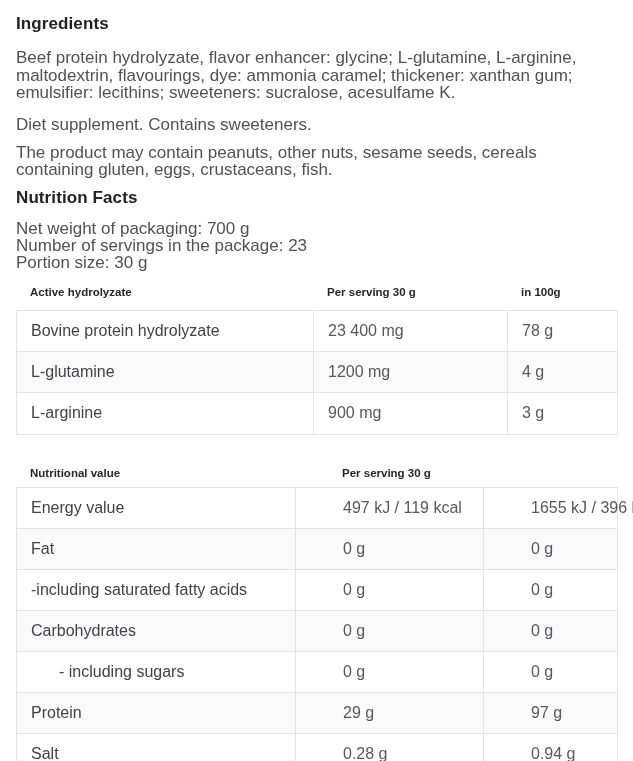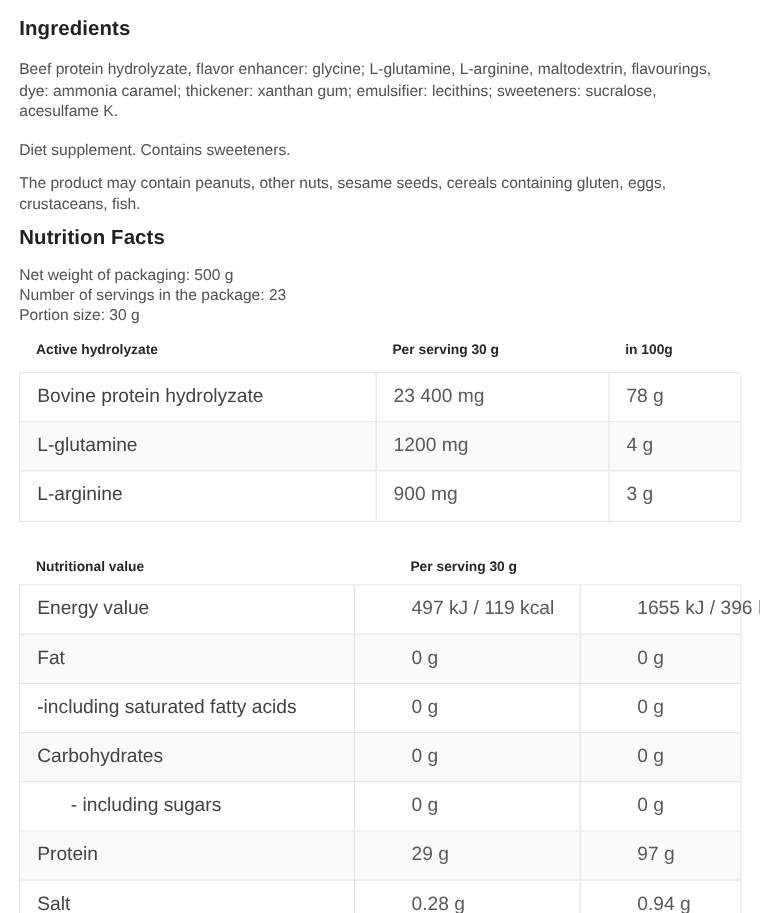--- a/index.html
+++ b/index.html
@@ -17,21 +17,21 @@
     font-size: 17px;
     line-height: 21px;
     font-weight: 700;
     color: #222226;
     letter-spacing: 0.1px;
     margin: 0;
   }
   #ingredients-title { margin-bottom: 15px; }
   #nutrition-title   { margin-bottom: 12px; }
 
-  p { margin: 0; font-size: 13px; }
+  p { margin: 0; font-size: 17px; }
   .composition { line-height: 17.5px; margin-bottom: 14px; max-width: 602px; }
   .supplement  { line-height: 17px;  margin-bottom: 11px; }
   .allergens   { line-height: 17px;  margin-bottom: 9px; }
 
   .meta { margin-top: 0; }
   .meta p { line-height: 17px; }
   .meta { margin-bottom: 13px; }
 
   .thead {
     display: grid;
@@ -86,21 +86,21 @@
 
   <p class="composition">Beef protein hydrolyzate, flavor enhancer: glycine; L-glutamine, L-arginine, maltodextrin, flavourings, dye: ammonia caramel; thickener: xanthan gum; emulsifier: lecithins; sweeteners: sucralose, acesulfame K.</p>
 
   <p class="supplement">Diet supplement. Contains sweeteners.</p>
 
   <p class="allergens">The product may contain peanuts, other nuts, sesame seeds, cereals containing gluten, eggs, crustaceans, fish.</p>
 
   <h2 class="section-title" id="nutrition-title">Nutrition Facts</h2>
 
   <div class="meta">
-    <p>Net weight of packaging: 500 g</p>
+    <p>Net weight of packaging: 700 g</p>
     <p>Number of servings in the package: 23</p>
     <p>Portion size: 30 g</p>
   </div>
 
   <div class="table1-wrap">
     <div class="thead t1cols">
       <div class="hcell">Active hydrolyzate</div>
       <div class="hcell">Per serving 30 g</div>
       <div class="hcell">in 100g</div>
     </div>

